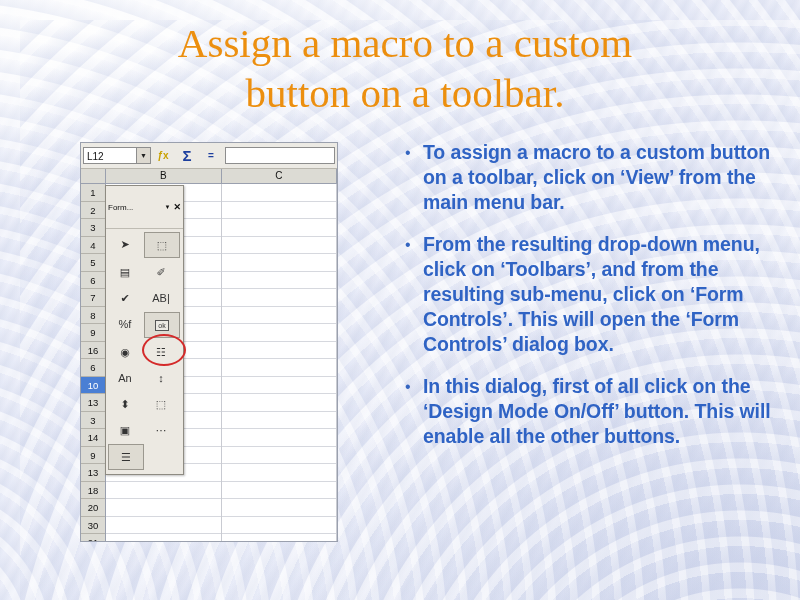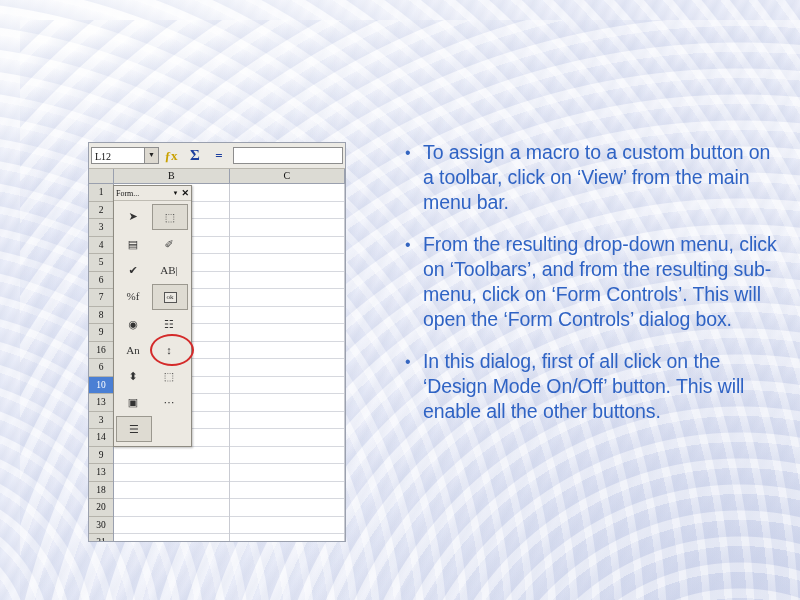--- a/index.html
+++ b/index.html
@@ -92,38 +92,37 @@
     color: #3465c0;
     font-size: 16px;
     line-height: 25px;
     text-align: left;
   }
   .bullet .btext {
     flex: 1 1 auto;
     color: #2f63c4;
     font-size: 19.5px;
     line-height: 25px;
-    font-weight: normal;
+    font-weight: bold;
     letter-spacing: -0.1px;
   }
 
   
   .shot {
     position: absolute;
-    left: 88px;
+    left: 80px;
     top: 142px;
     width: 258px;
     height: 400px;
     background: #ffffff;
     border: 1px solid #9aa0ae;
     box-sizing: border-box;
     font-size: 9px;
     color: #111;
     overflow: hidden;
-    font-family: Liberation Serif, serif;
   }
   .shot-toolbar {
     height: 26px;
     background: #eceae4;
     border-bottom: 1px solid #b9b6ad;
     display: flex;
     align-items: center;
     padding: 0 2px;
     box-sizing: border-box;
   }
@@ -145,21 +144,21 @@
     background: #ddd9d0;
     border-left: 1px solid #8d8d8d;
     font-size: 7px;
     text-align: center;
     line-height: 15px;
     color: #222;
   }
   .tb-icon {
     width: 24px;
     text-align: center;
-    font-size: 13px;
+    font-size: 10px;
     color: #2a4faa;
     font-weight: bold;
   }
   .tb-icon.fx { color: #c9a100; }
   .tb-icon.sigma { color: #1d3f9e; font-size: 15px; }
   .tb-icon.eq { color: #1d3f9e; }
   .formula-in {
     flex: 1;
     height: 17px;
     background: #fff;
@@ -234,21 +233,21 @@
     z-index: 5;
   }
   .pal-title {
     height: 14px;
     background: #ece9e2;
     border-bottom: 1px solid #bfbcb3;
     display: flex;
     align-items: center;
     font-size: 8px;
     color: #111;
-    padding: 0 2px;
+    padding: 14px 2px;
   }
   .pal-title .t { flex: 1; }
   .pal-title .tri { font-size: 6px; margin-right: 3px; }
   .pal-title .x { font-size: 9px; font-weight: bold; }
   .pal-body {
     display: flex;
     flex-wrap: wrap;
     padding: 2px 1px 3px 1px;
   }
   .pb {
@@ -289,20 +288,24 @@
     z-index: 9;
     pointer-events: none;
   }
 </style>
 </head>
 <body>
 
 <div class="slide">
   <div class="content">
 
+    <div class="title">
+      <span>Assign a macro to a custom</span>
+      <span class="line2">button on a toolbar.</span>
+    </div>
 
     <div class="shot">
 
       <div class="shot-toolbar">
         <div class="namebox">
           <span>L12</span>
           <span class="drop">▼</span>
         </div>
         <div class="tb-icon fx">ƒx</div>
         <div class="tb-icon sigma">Σ</div>

